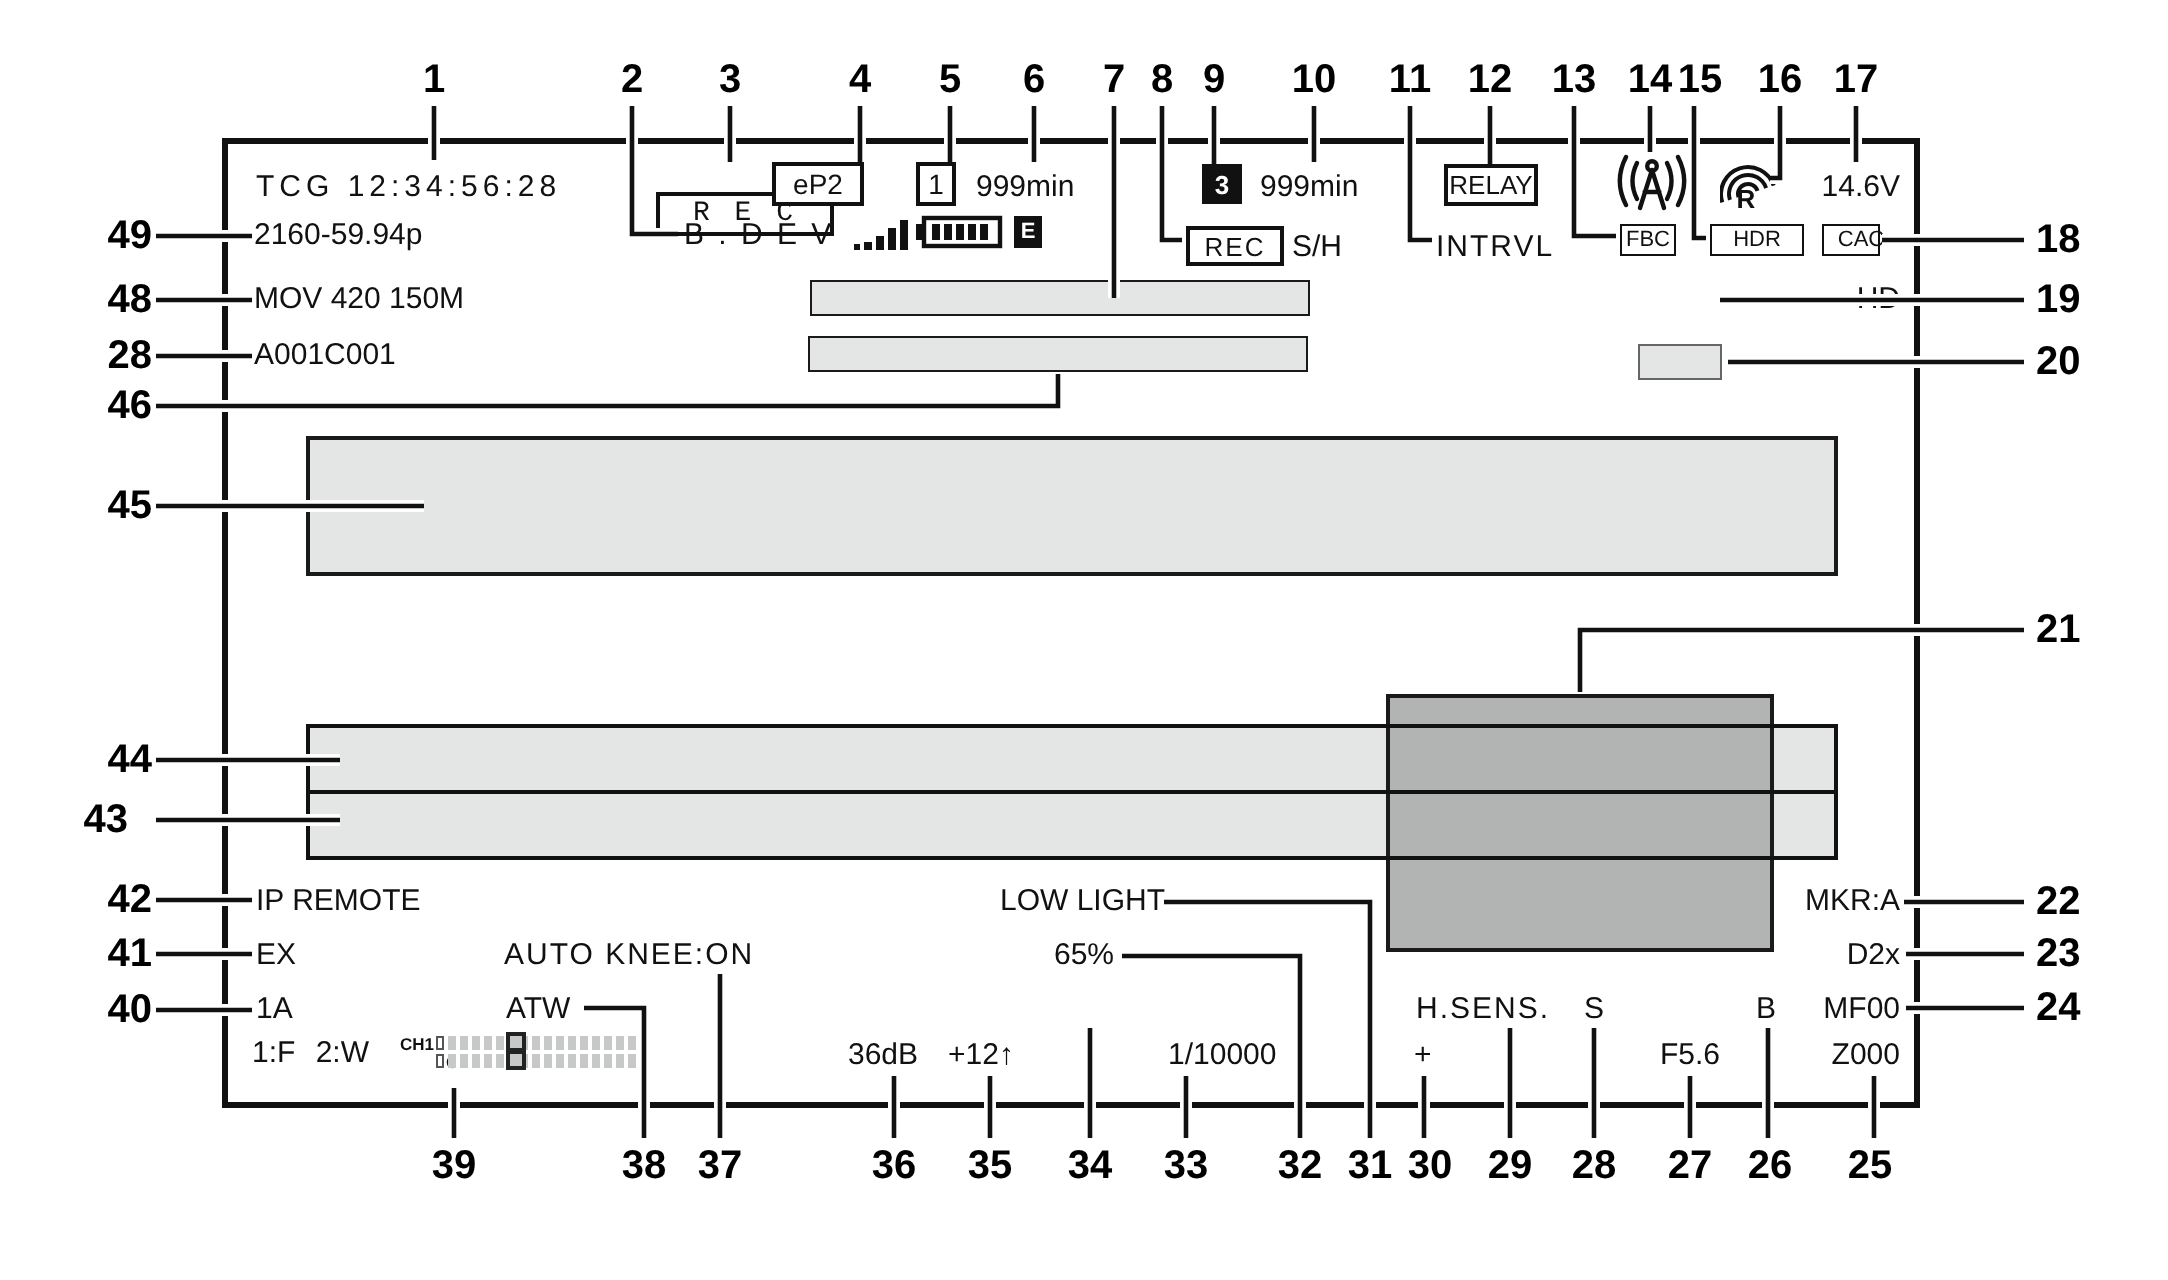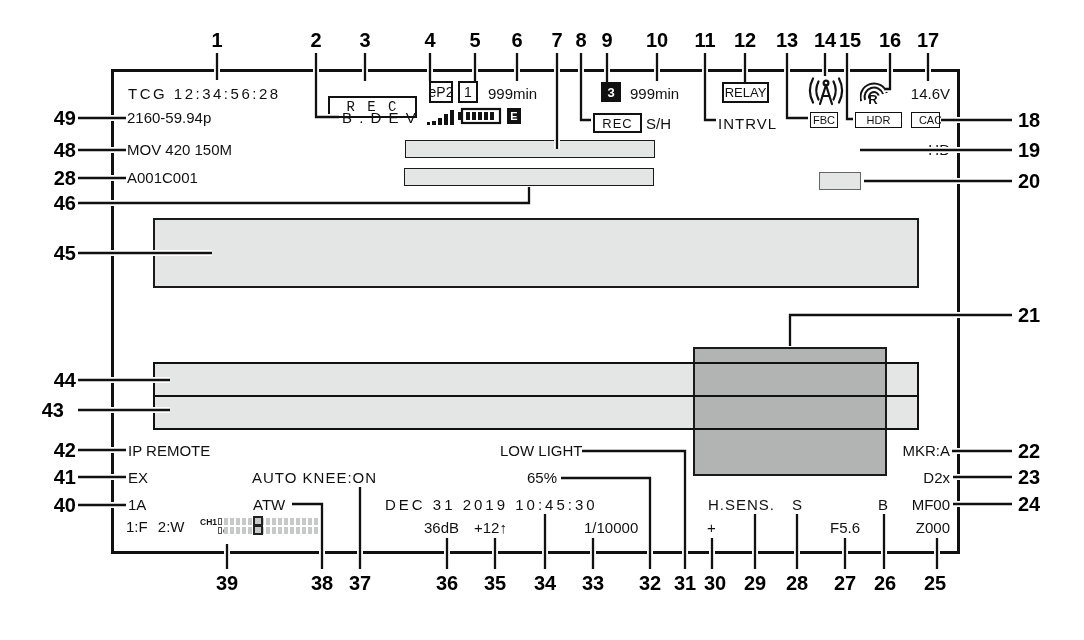--- a/index.html
+++ b/index.html
@@ -37,21 +37,21 @@
 
   <div class="ph" style="left:405px;top:140px;width:250px;height:18px;border-width:1.5px;"></div>
   <div class="ph" style="left:404px;top:168px;width:250px;height:18px;border-width:1.5px;"></div>
   <div class="ph" style="left:819px;top:172px;width:42px;height:18px;border-width:1px;border-color:#666;"></div>
   <div class="ph" style="left:153px;top:218px;width:766px;height:70px;"></div>
   <div class="ph" style="left:153px;top:363px;width:766px;height:67px;border:none;"></div>
   <div class="phd" style="left:693px;top:347px;width:194px;height:129px;"></div>
 
   <span class="t ls2" style="left:128px;top:86px;">TCG 12:34:56:28</span>
   <div class="bx" style="left:328px;top:96px;width:89px;height:22px;letter-spacing:2px;font-family:Liberation Mono, monospace;">R E C</div>
-  <div class="bx" style="left:429px;top:81px;width:24px;height:22px;">eP2</div>
+  <div class="bx" style="left:386px;top:81px;width:46px;height:22px;">eP2</div>
   <div class="bx" style="left:458px;top:81px;width:20px;height:22px;">1</div>
   <span class="t" style="left:488px;top:86px;">999min</span>
   <div class="inv" style="left:601px;top:82px;width:20px;height:20px;font-size:13px;">3</div>
   <span class="t" style="left:630px;top:86px;">999min</span>
   <div class="bx" style="left:722px;top:82px;width:47px;height:21px;font-size:13px;">RELAY</div>
 
   <svg class="icon" style="left:806px;top:76px;" width="40" height="31" viewBox="0 0 40 31">
     <g fill="none" stroke="#111" stroke-width="2.2" stroke-linecap="round">
       <circle cx="20" cy="7" r="2.4"></circle>
       <path d="M20,9 L14,28 M20,9 L26,28 M16.3,20 L23.7,20"></path>
@@ -114,21 +114,20 @@
   <span class="t" style="left:500px;top:443px;">LOW LIGHT</span>
   <span class="t rt" style="left:880px;top:443px;width:70px;">MKR:A</span>
 
   <span class="t" style="left:128px;top:470px;">EX</span>
   <span class="t ls1" style="left:252px;top:470px;">AUTO KNEE:ON</span>
   <span class="t" style="left:527px;top:470px;">65%</span>
   <span class="t rt" style="left:880px;top:470px;width:70px;">D2x</span>
 
   <span class="t" style="left:128px;top:497px;">1A</span>
   <span class="t" style="left:253px;top:497px;">ATW</span>
-  <span class="t" style="left:385px;top:497px;letter-spacing:3px;">DEC 31 2019 10:45:30</span>
   <span class="t ls1" style="left:708px;top:497px;">H.SENS.</span>
   <span class="t" style="left:792px;top:497px;">S</span>
   <span class="t" style="left:878px;top:497px;">B</span>
   <span class="t rt" style="left:880px;top:497px;width:70px;">MF00</span>
 
   <span class="t" style="left:126px;top:519px;word-spacing:6px;">1:F 2:W</span>
   <span class="chlab" style="left:200px;top:518px;">CH1</span>
   <span class="chlab" style="left:200px;top:527px;padding-left:23px;">CH2</span>
   <span class="mtick" style="left:218px;top:518px;"></span>
   <span class="mtick" style="left:218px;top:527px;"></span>

